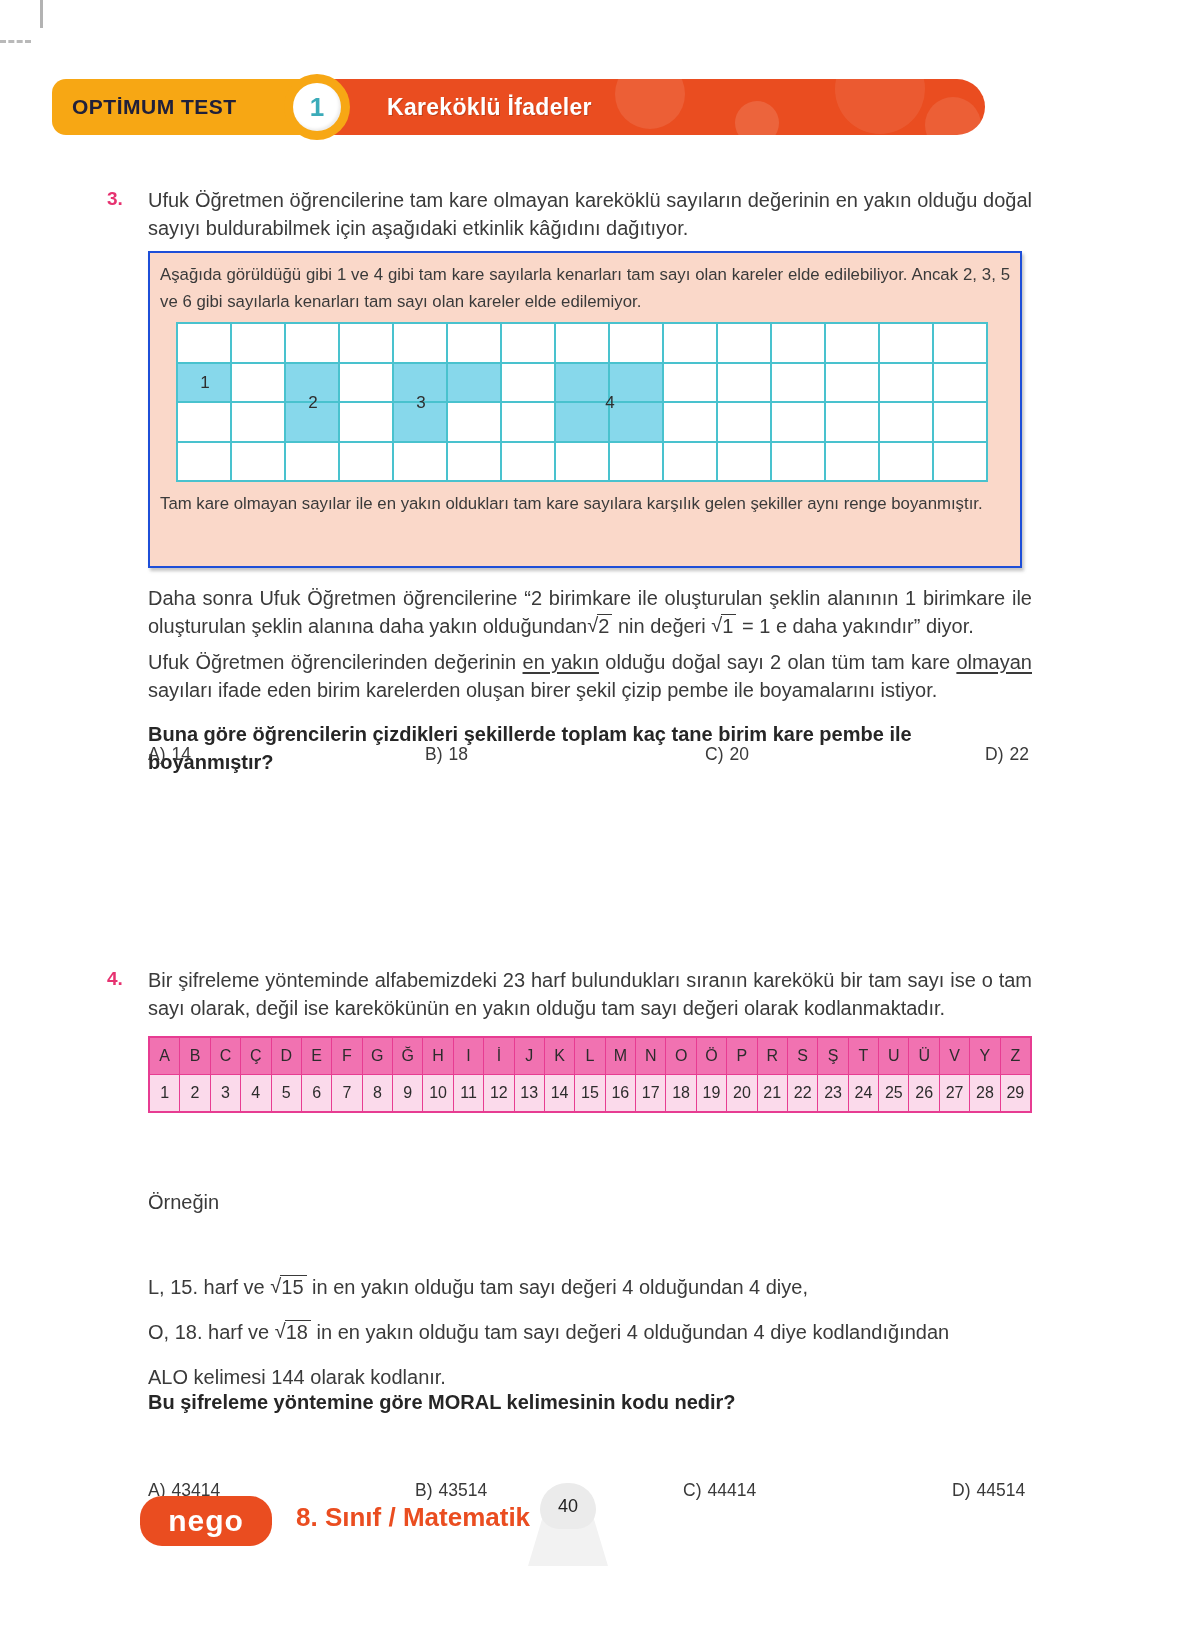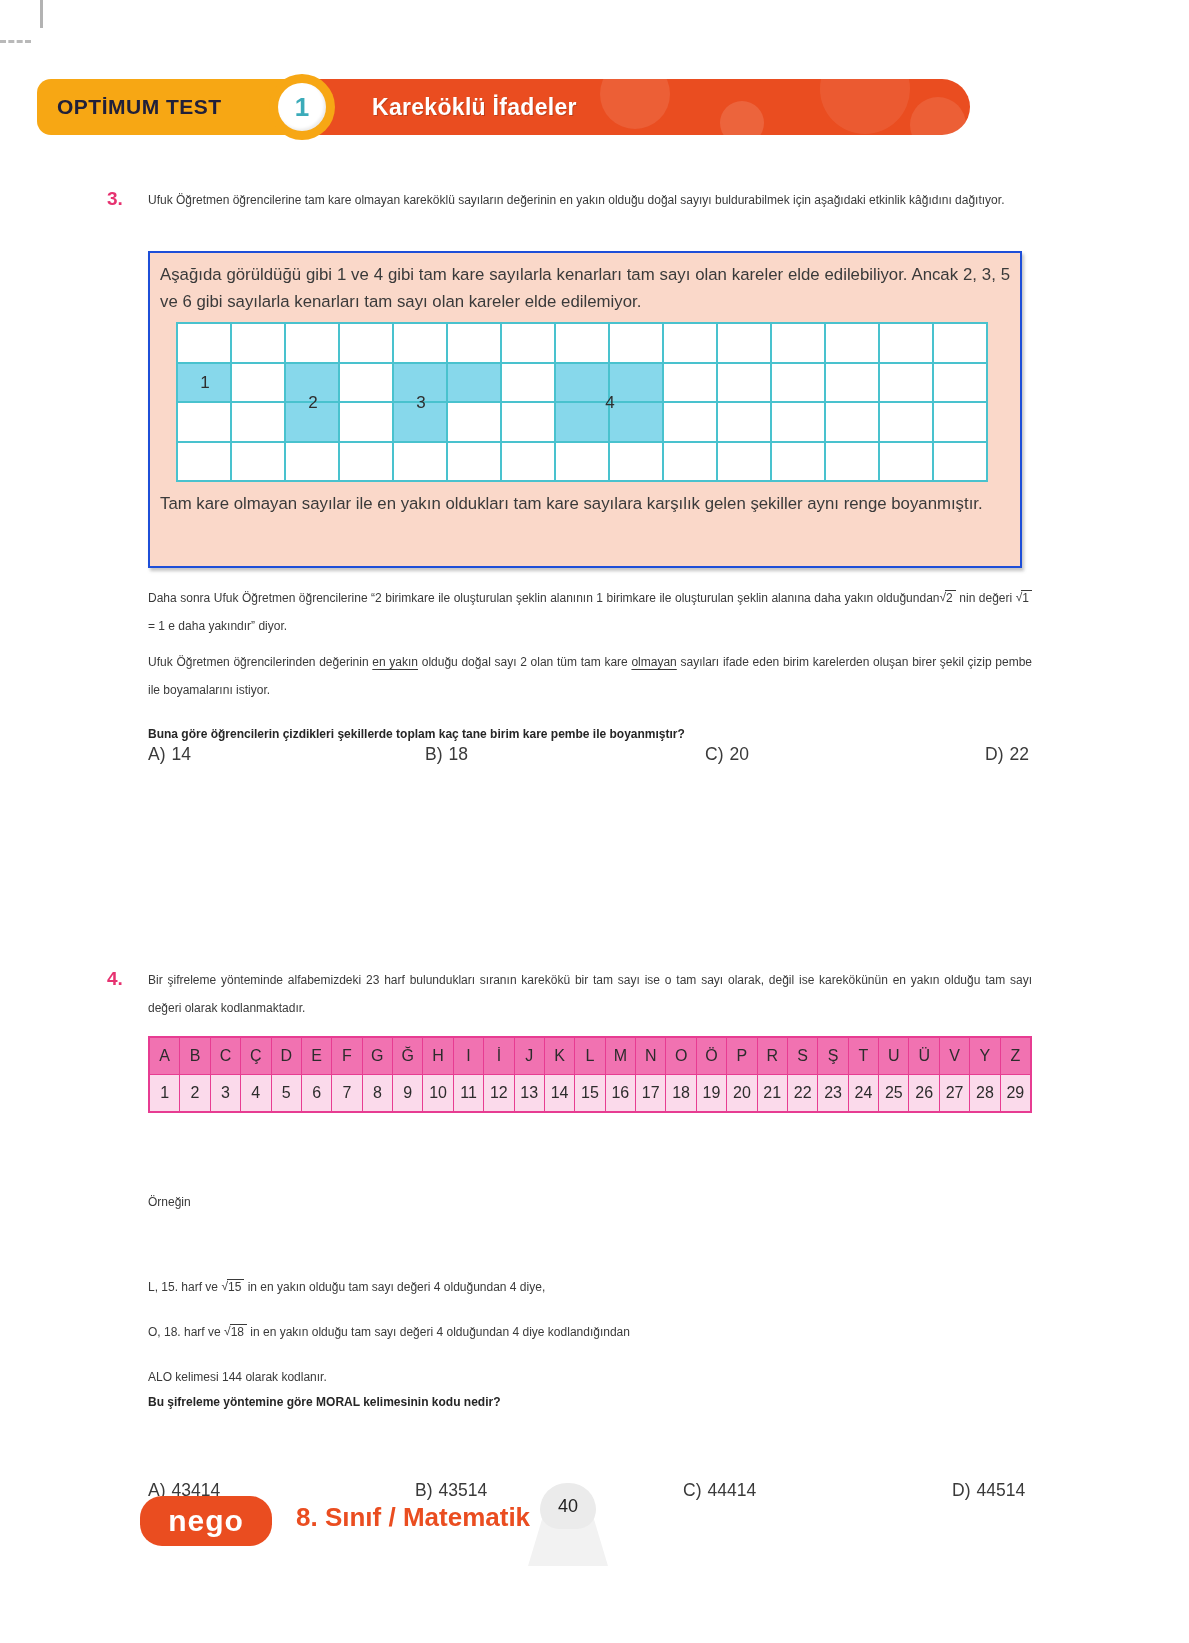--- a/index.html
+++ b/index.html
@@ -4,34 +4,34 @@
 <style>
   * { margin:0; padding:0; box-sizing:border-box; }
   body { background:#fff; font-family:"Liberation Sans", sans-serif; }
   .page { position:relative; width:1189px; height:1643px; background:#ffffff; overflow:hidden; color:#3a3a3a; }
 
   
   .crop-v { position:absolute; left:40px; top:0; width:3px; height:28px; background:#b3b3b3; }
   .crop-h { position:absolute; left:0; top:40px; width:31px; border-top:3px dashed #b9b9b9; }
 
   
-  .header { position:absolute; left:37px; top:74px; width:934px; height:66px;text-align:center; }
+  .header { position:absolute; left:52px; top:74px; width:934px; height:66px;text-align:center; }
   .hdr-yellow { position:absolute; left:0; top:5px; width:286px; height:56px; background:#f7a714; border-radius:14px; }
   .hdr-bulge { position:absolute; left:232px; top:0; width:66px; height:66px; background:#f7a714; border-radius:50%; }
   .hdr-orange { position:absolute; left:263px; top:5px; width:670px; height:56px; background:#ea4d20; border-radius:4px 28px 28px 4px; overflow:hidden; }
   .blob { position:absolute; border-radius:50%; background:rgba(255,255,255,.10); }
   .b1 { width:70px; height:70px; left:300px; top:-20px; }
   .b2 { width:44px; height:44px; left:420px; top:22px; background:rgba(255,255,255,.13); }
   .b3 { width:90px; height:90px; left:520px; top:-35px; background:rgba(255,255,255,.08); }
   .b4 { width:56px; height:56px; left:610px; top:18px; }
   .hdr-label { position:absolute; left:20px; top:5px; height:56px; line-height:56px; font-size:21px; font-weight:700; letter-spacing:.5px; color:#20203a; }
   .hdr-circle { position:absolute; left:241px; top:9px; width:48px; height:48px; background:#ffffff; border-radius:50%; display:flex; align-items:center; justify-content:center; font-size:26px; font-weight:700; color:#3babb9; box-shadow:inset -2px -2px 3px rgba(0,0,0,.08); }
   .hdr-title { position:absolute; left:335px; top:5px; height:56px; line-height:56px; color:#ffffff; font-size:23px; font-weight:700; letter-spacing:.3px; text-shadow:1px 1px 0 rgba(0,0,0,.18); }
   .qnum { position:absolute; font-size:19px; font-weight:700; color:#e63270; }
-  .para { position:absolute; left:148px; width:884px; font-size:12px; line-height:28px; text-align:justify; color:#3a3a3a; }
+  .para { position:absolute; left:148px; width:884px; font-size:20px; line-height:28px; text-align:justify; color:#3a3a3a; }
   .qbold { font-weight:700; color:#262626; text-align:left; }
   .u { text-decoration:underline; text-underline-offset:3px; }
   .sqrt { white-space:nowrap; }
   .sqrt .rsign { display:inline-block; transform:translateY(-1px); }
   .sqrt .rval { border-top:1.6px solid #3a3a3a; padding:0 3px 0 1px; margin-left:-1px; }
 
   
   .activity-box { position:absolute; left:148px; top:251px; width:874px; height:317px; background:#fad8c9; border:2px solid #1d4ed8; box-shadow:2px 3px 3px rgba(90,90,90,.35); padding:8px 10px; overflow:hidden; }
   .box-text { font-size:16.8px; line-height:27px; text-align:justify; color:#3a3a3a; }
   .grid-wrap { position:relative; width:812px; height:160px; margin:7px 0 8px 16px; border-left:2px solid #49c2ce; border-top:2px solid #49c2ce; display:grid; background:#ffffff; }

